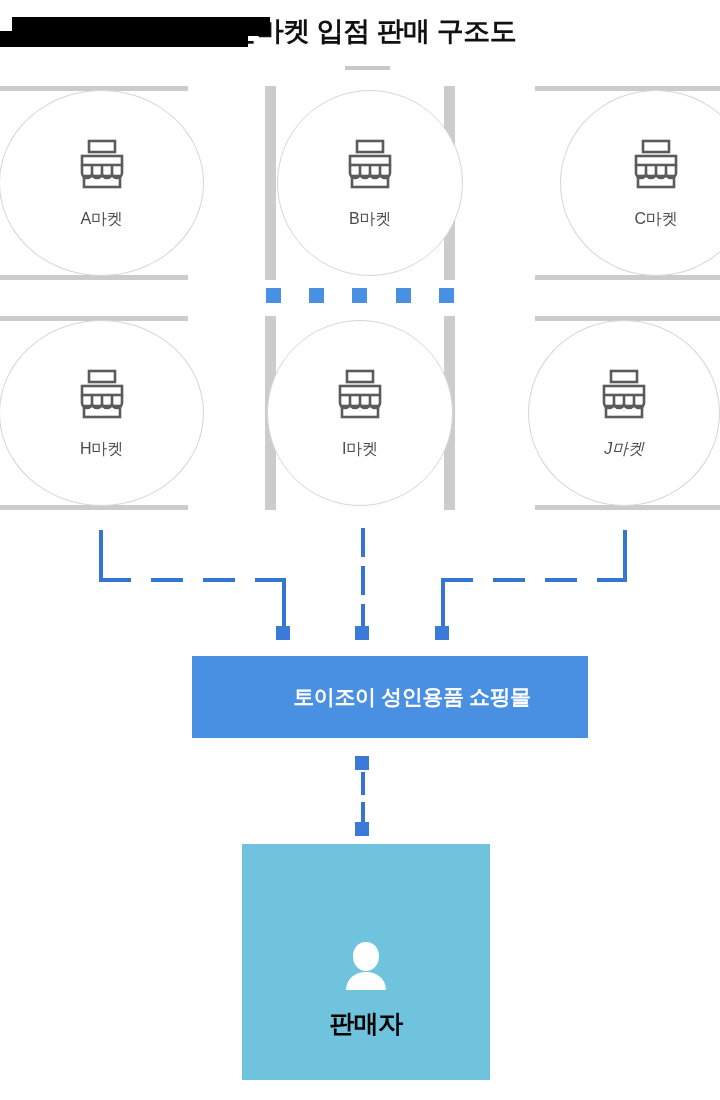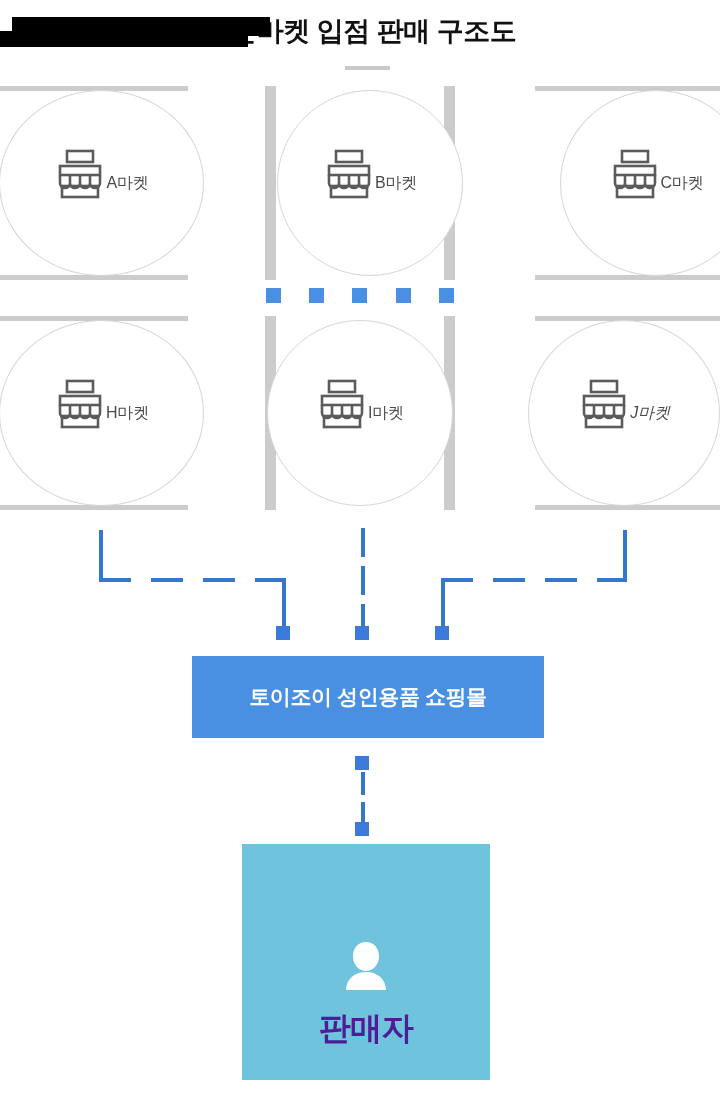--- a/index.html
+++ b/index.html
@@ -66,21 +66,21 @@
     position: absolute;
     box-sizing: border-box;
   }
   .market-circle {
     position: absolute;
     box-sizing: border-box;
     border: 1px solid #d6d6d6;
     border-radius: 50%;
     background: #ffffff;
     display: flex;
-    flex-direction: row;
+    flex-direction: column;
     align-items: center;
     justify-content: center;
   }
   .shop-icon {
     display: block;
     margin-bottom: 16px;
   }
   .market-label {
     font-size: 16px;
     color: #4a4a4a;
@@ -146,22 +146,22 @@
     background: #6fc3dd;
     display: flex;
     flex-direction: column;
     align-items: center;
   }
   .seller-icon {
     margin-top: 94px;
   }
   .seller-label {
     margin-top: 9px;
-    color: #4c1d95;
-    font-size: 32px;
+    color: #000000;
+    font-size: 25px;
     font-weight: bold;
     letter-spacing: -0.5px;
   }
 </style>
 </head>
 <body>
 
 <div id="canvas">
 
   <div class="title-wrap">
@@ -279,21 +279,21 @@
   <div class="node-sq" style="left:276px; top:626px;"></div>
 
   <div class="seg-dash-v" style="left:361px; top:528px; height:103px;"></div>
   <div class="node-sq" style="left:355px; top:626px;"></div>
 
   <div class="seg-v" style="left:623px; top:530px; height:50px;"></div>
   <div class="seg-dash-h" style="left:441px; top:578px; width:186px;"></div>
   <div class="seg-v" style="left:441px; top:578px; height:53px;"></div>
   <div class="node-sq" style="left:435px; top:626px;"></div>
 
-  <div class="mall-box" style="left:192px; top:656px; width:352px; height:82px;">
+  <div class="mall-box" style="left:192px; top:656px; width:352px; height:82px;padding-left:44px;">
     <span class="mall-label">토이조이 성인용품 쇼핑몰</span>
   </div>
 
   <div class="node-sq" style="left:355px; top:756px;"></div>
   <div class="seg-dash-v" style="left:361px; top:772px; height:56px; background-size:4px 30px;"></div>
   <div class="node-sq" style="left:355px; top:822px;"></div>
 
   <div class="seller-box" style="left:242px; top:844px; width:248px; height:236px;">
     <span class="seller-icon">
       <svg width="56" height="56" viewBox="0 0 56 56">

